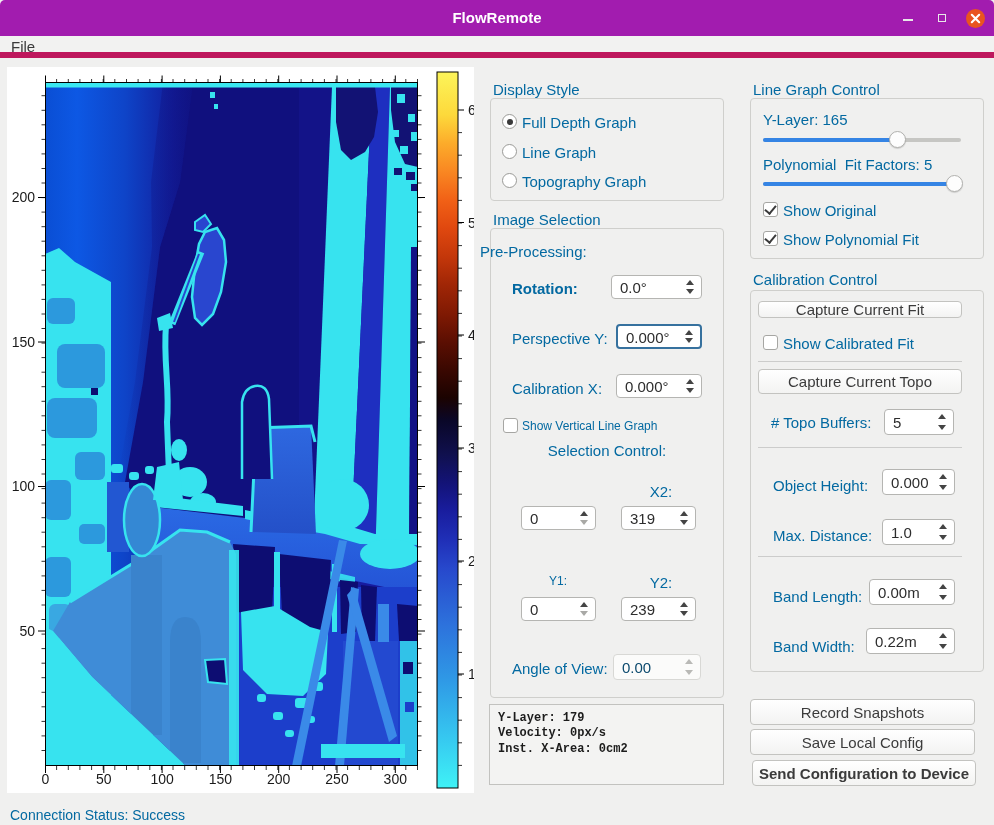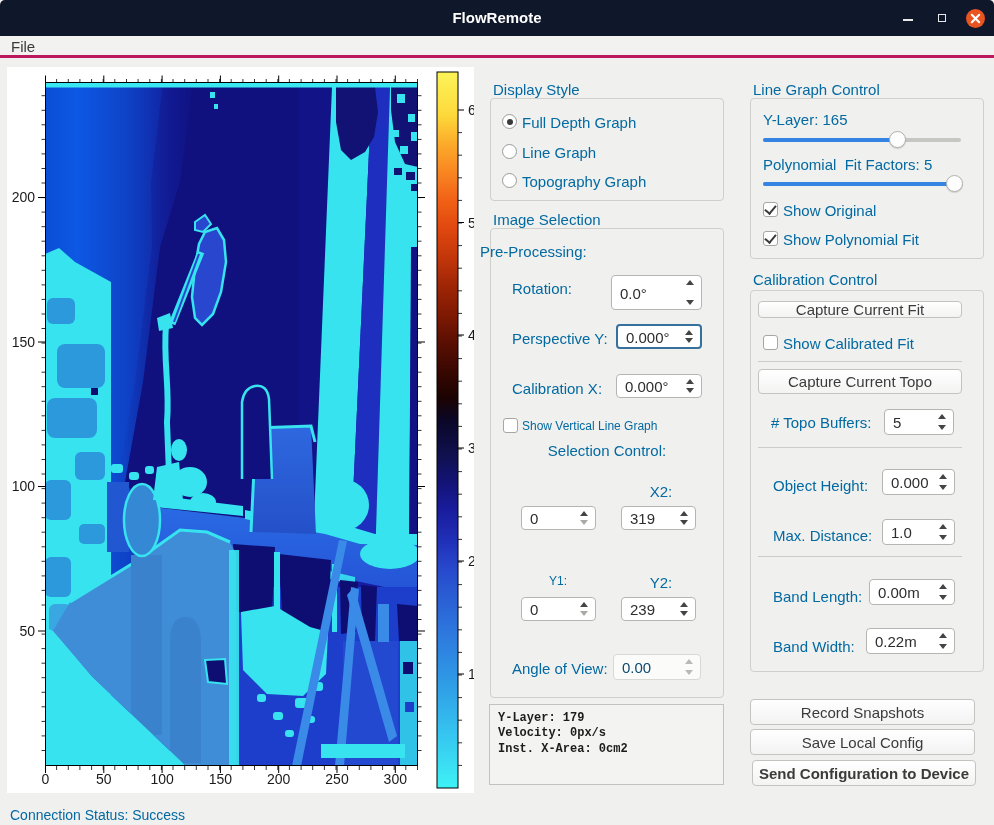--- a/index.html
+++ b/index.html
@@ -1,19 +1,19 @@
 <!DOCTYPE html>
 <html><head><meta charset="utf-8"><style>
 *{margin:0;padding:0;box-sizing:border-box;}
 html,body{width:994px;height:825px;overflow:hidden;background:#f0f0ef;}
 body{font-family:"Liberation Sans",sans-serif;background:#f0f0ef;position:relative;color:#2f2f2f;}
 .abs{position:absolute;}
-.titlebar{left:0;top:0;width:994px;height:36px;background:#0f172a;border-radius:5px 5px 0 0;}
+.titlebar{left:0;top:0;width:994px;height:36px;background:#a21caf;border-radius:5px 5px 0 0;}
 .title{width:100%;text-align:center;line-height:36px;color:#fff;font-weight:bold;font-size:15px;}
-.menubar{left:0;top:36px;width:994px;height:22px;background:#f2f2f1;border-bottom:3px solid #be185d;}
+.menubar{left:0;top:36px;width:994px;height:22px;background:#f2f2f1;border-bottom:6px solid #be185d;}
 .menubar span{display:inline-block;margin-left:11px;font-size:15px;line-height:21px;color:#3a3a3a;}
 .fig{left:7px;top:67px;width:467px;height:726px;background:#ffffff;}
 .lbl{font-size:15px;color:#0369a1;white-space:nowrap;}
 .gb{border:1px solid #cfcfcc;border-radius:4px;}
 .btn{background:linear-gradient(#ffffff,#f3f3f2);border:1px solid #c3c3c0;border-radius:4px;
      font-size:15px;color:#3b3b3b;text-align:center;display:flex;align-items:center;justify-content:center;}
 .spin{background:#ffffff;border:1px solid #b5b5b2;border-radius:4px;font-size:15px;color:#2d2d2d;}
 .spin .v{position:absolute;left:8px;top:50%;transform:translateY(-50%);}
 .up{position:absolute;right:7px;width:0;height:0;border-left:4.5px solid transparent;border-right:4.5px solid transparent;border-bottom:5.5px solid #444444;top:4px;}
 .dn{position:absolute;right:7px;width:0;height:0;border-left:4.5px solid transparent;border-right:4.5px solid transparent;border-top:5.5px solid #444444;bottom:4px;}
@@ -420,22 +420,22 @@
 <div class="abs gb" style="left:490px;top:98px;width:234px;height:103px;"></div>
 <div class="abs radio on" style="left:502px;top:114px;"></div>
 <div class="abs lbl" style="left:522px;top:114px;font-size:15px;">Full Depth Graph</div>
 <div class="abs radio" style="left:502px;top:144px;"></div>
 <div class="abs lbl" style="left:522px;top:144px;font-size:15px;">Line Graph</div>
 <div class="abs radio" style="left:502px;top:173px;"></div>
 <div class="abs lbl" style="left:522px;top:173px;font-size:15px;">Topography Graph</div>
 <div class="abs lbl" style="left:493px;top:211px;font-size:15px;">Image Selection</div>
 <div class="abs gb" style="left:490px;top:228px;width:234px;height:470px;"></div>
 <div class="abs lbl" style="left:480px;top:243px;font-size:15px;">Pre-Processing:</div>
-<div class="abs lbl" style="left:512px;top:280px;font-size:15px;">Rotation:</div>
-<div class="abs spin " style="left:611px;top:275px;width:91px;height:35px;">
+<div class="abs lbl" style="left:512px;top:280px;font-size:15px;font-weight:bold;">Rotation:</div>
+<div class="abs spin " style="left:611px;top:275px;width:91px;height:24px;">
     <span class="v">0.0°</span>
     <i class="up"></i>
     <i class="dn"></i>
   </div>
 <div class="abs lbl" style="left:512px;top:330px;font-size:15px;">Perspective Y:</div>
 <div class="abs spin foc" style="left:616px;top:324px;width:86px;height:25px;">
     <span class="v">0.000°</span>
     <i class="up"></i>
     <i class="dn"></i>
   </div>

